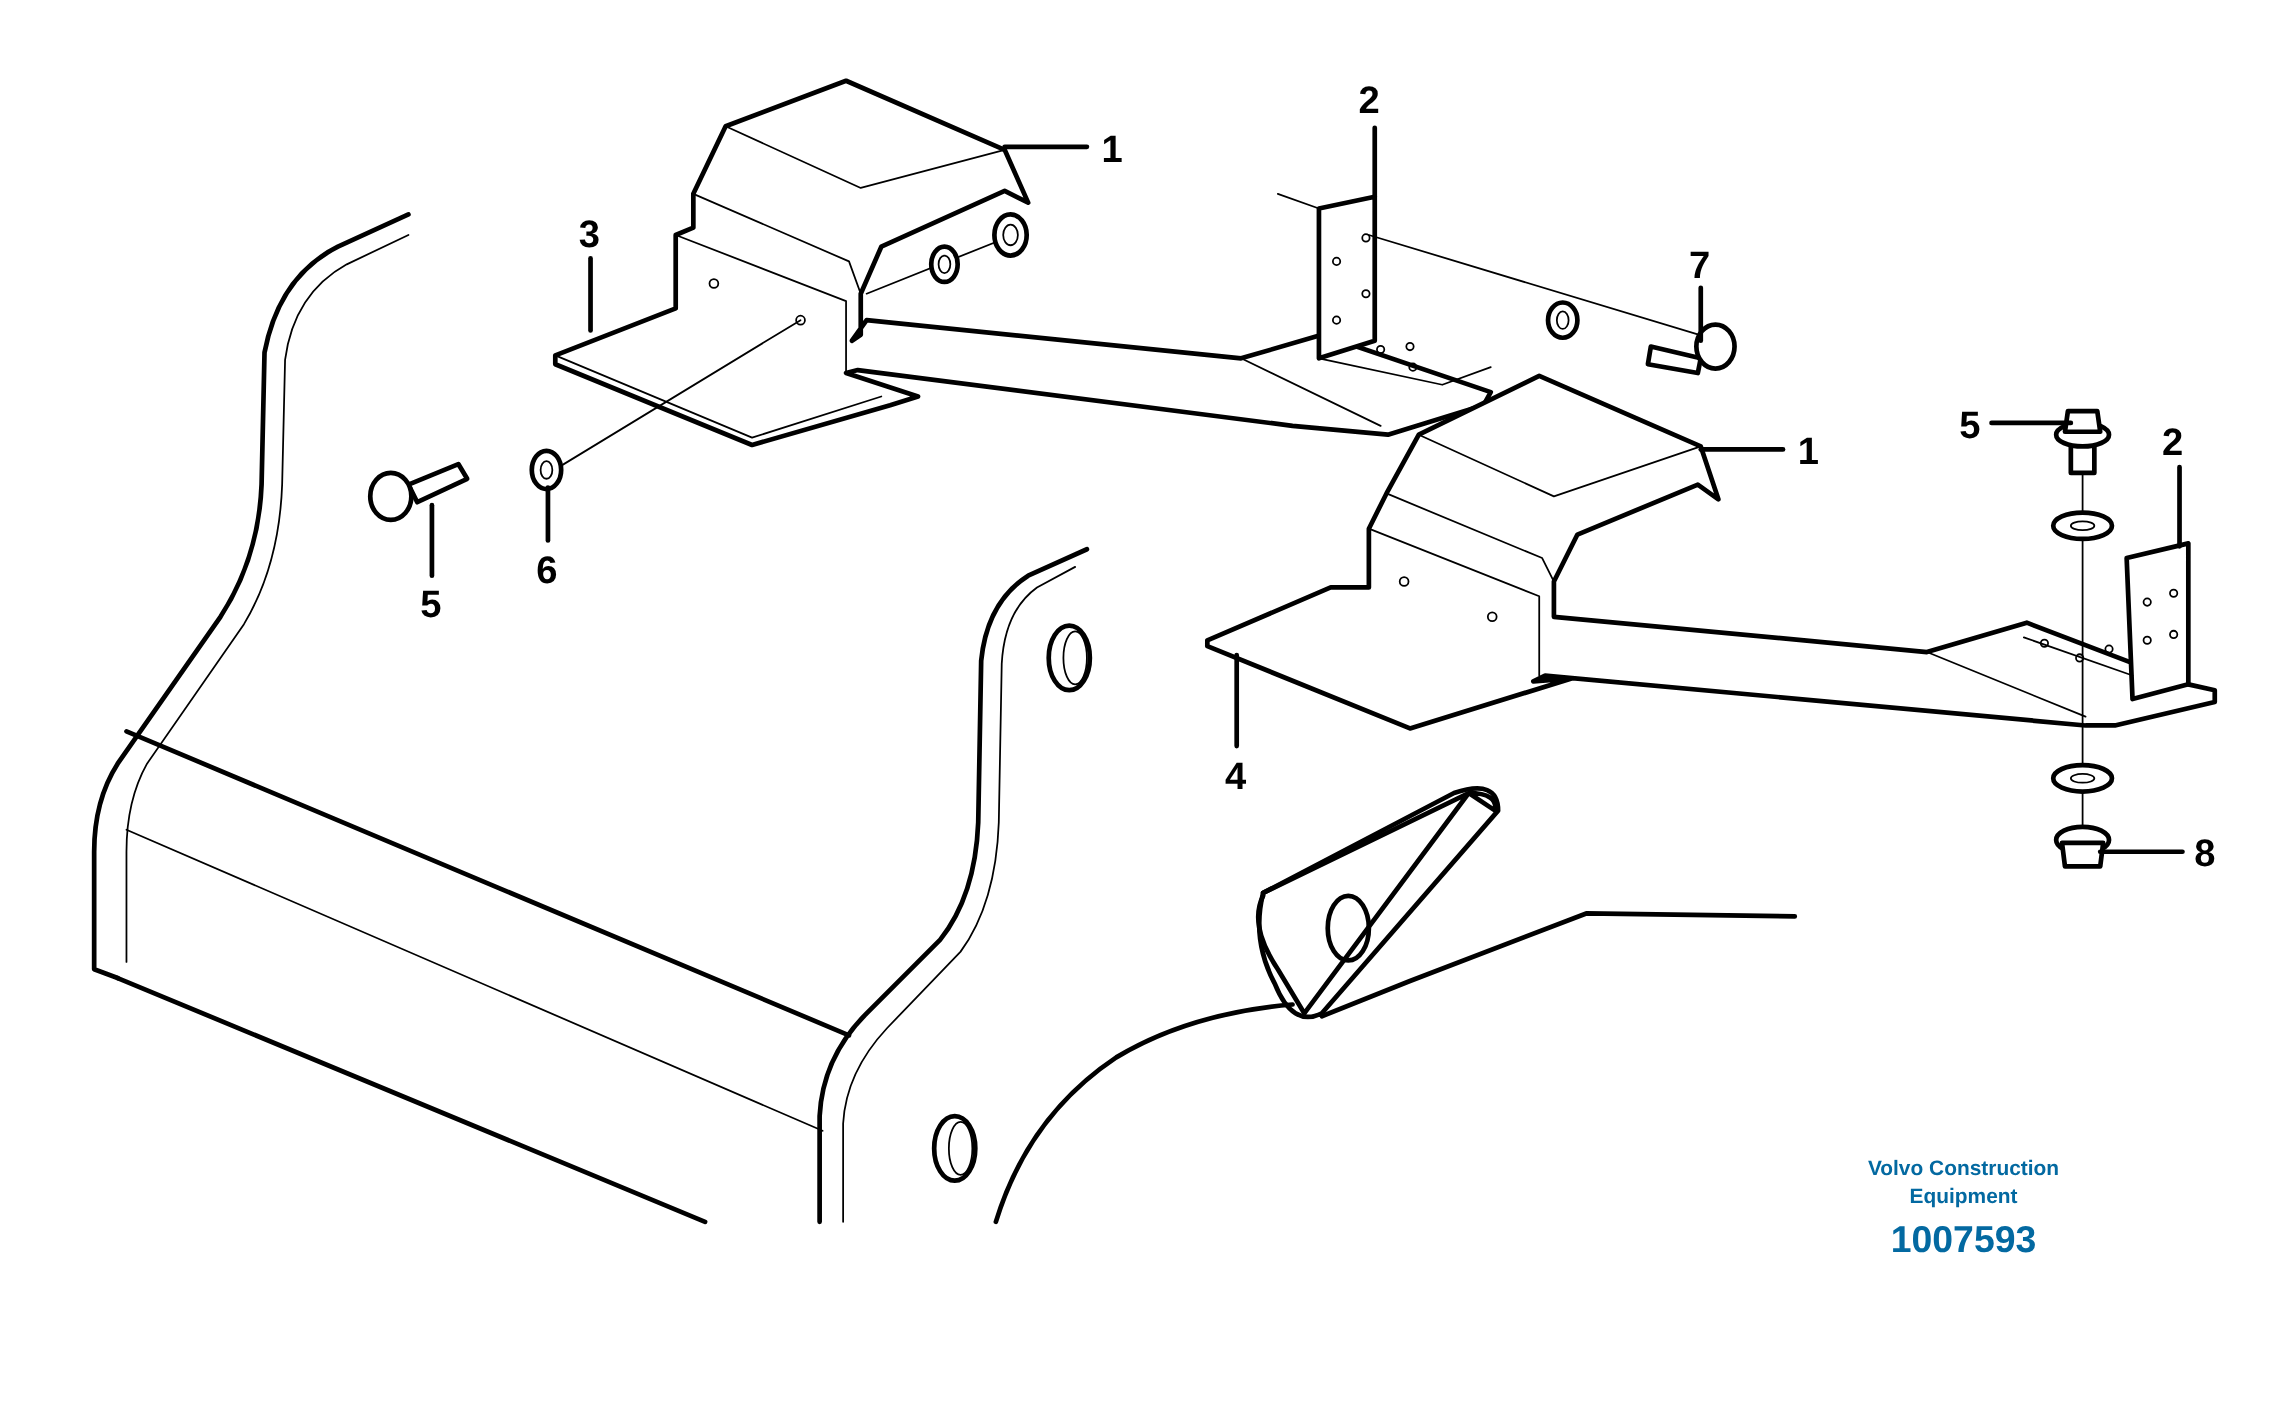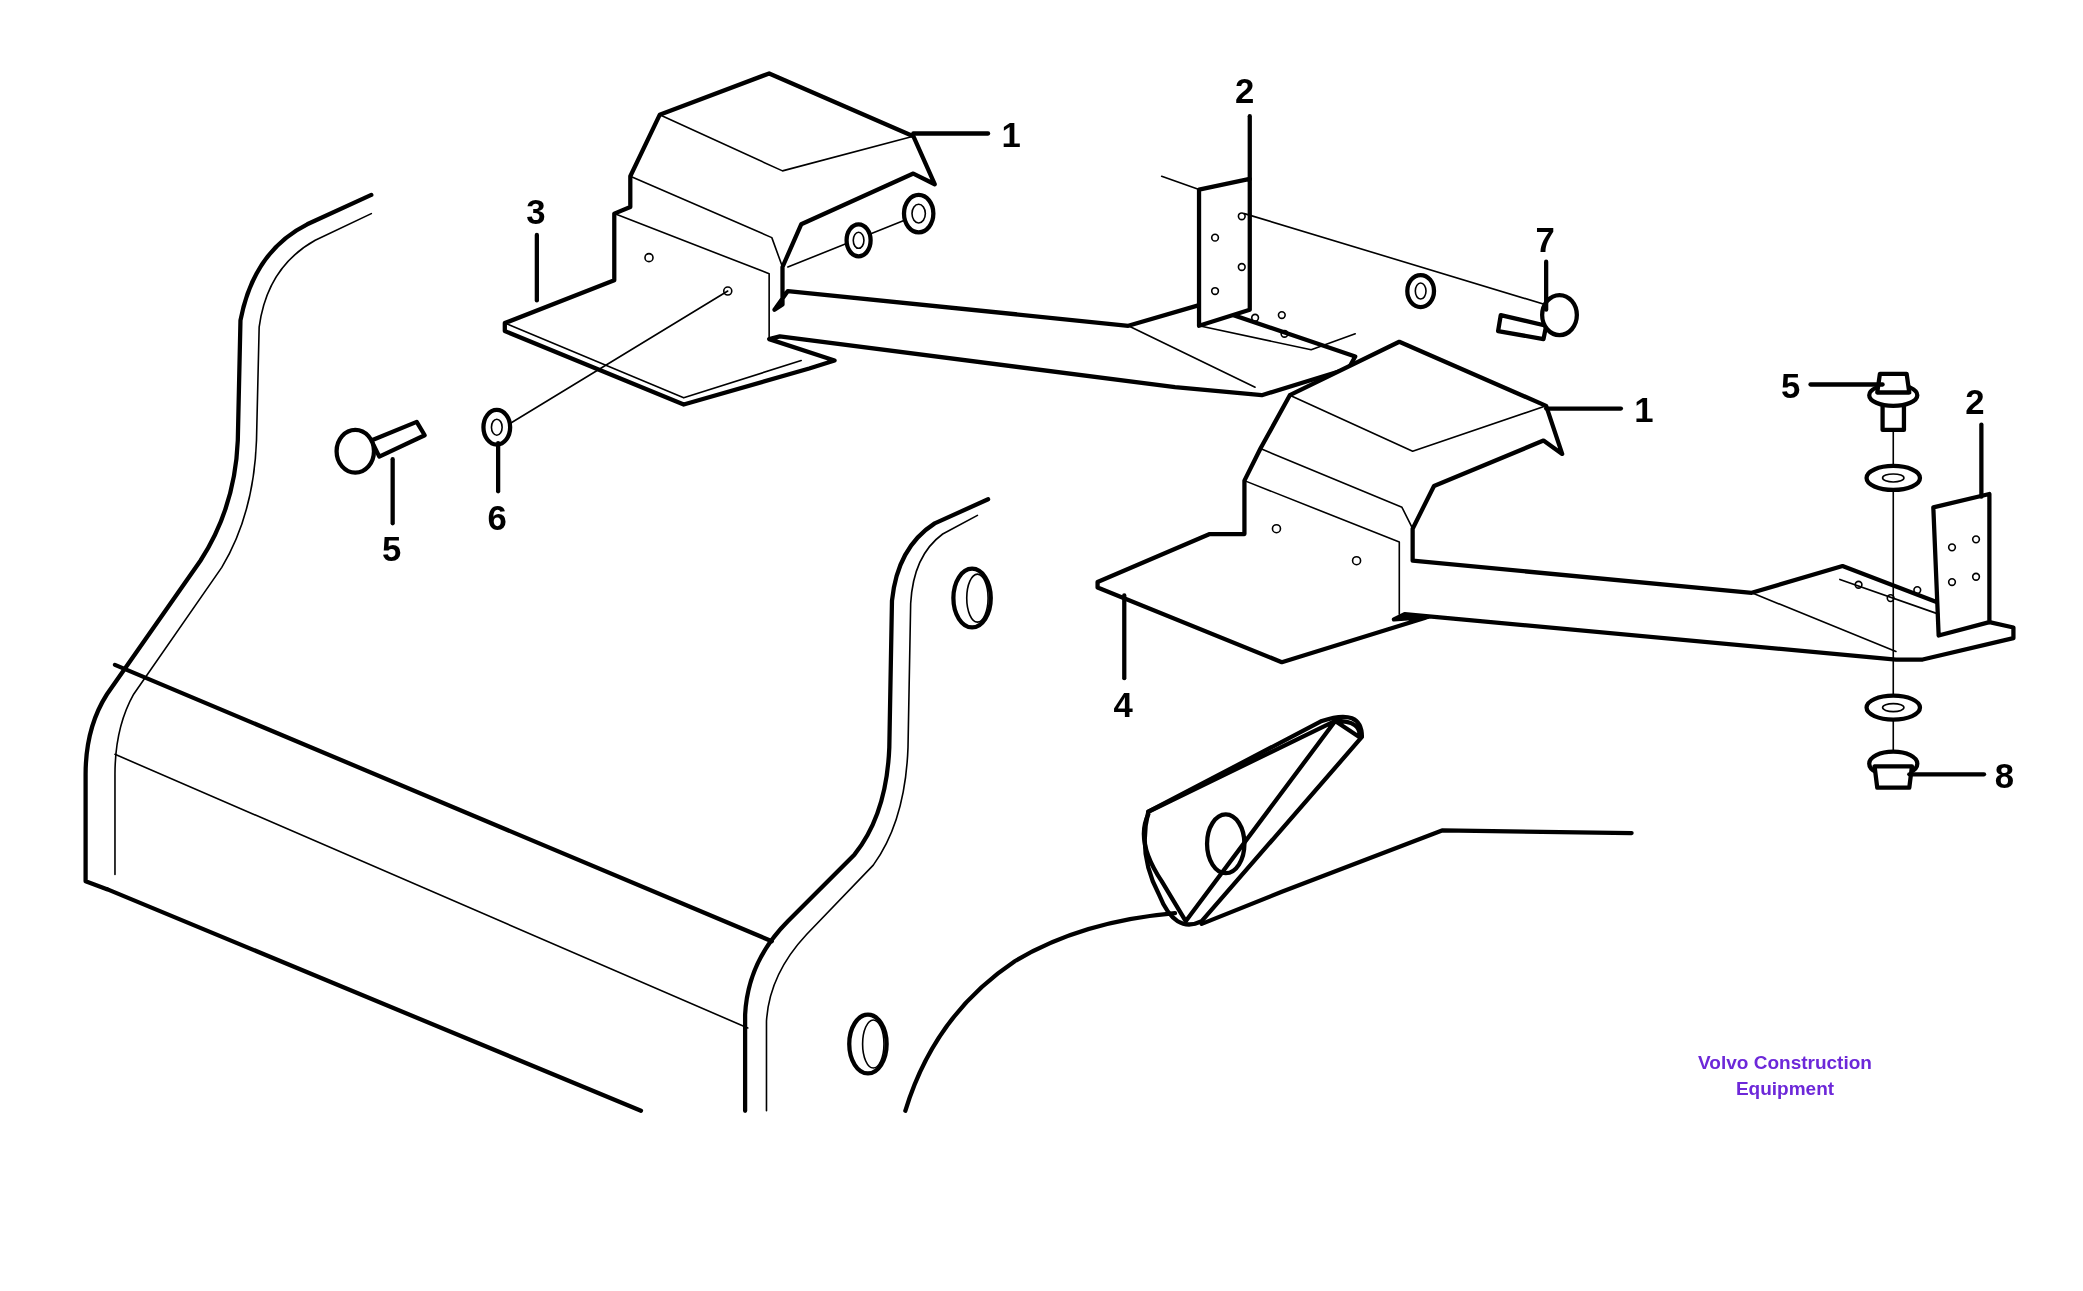--- a/index.html
+++ b/index.html
@@ -3,21 +3,21 @@
 <meta charset="utf-8">
 <style>
   html,body{margin:0;padding:0;background:#ffffff;}
   body{width:2083px;height:1291px;overflow:hidden;position:relative;font-family:"Liberation Sans",sans-serif;}
   svg{position:absolute;left:0;top:0;}
   .k{stroke:#000;fill:none;stroke-linejoin:round;stroke-linecap:round;}
   .t{stroke-width:3.2;}
   .m{stroke-width:1.2;}
   .f{fill:#fff;}
   .callout{font-family:"Liberation Sans",sans-serif;font-weight:bold;font-size:26px;fill:#000;}
-  .credit{position:absolute;left:1640px;top:1050px;width:290px;text-align:center;color:#6d28d9;}
+  .credit{position:absolute;left:1640px;top:1050px;width:290px;text-align:center;color:#0369a1;}
   .credit .l1{font-size:19px;font-weight:bold;line-height:26px;}
   .credit .num{font-size:34px;font-weight:bold;margin-top:6px;}
 </style>
 </head>
 <body>
 
 <svg width="2083" height="1291" viewBox="0 0 1560 967">
 
   <g>
     <path class="k t" d="M278,146 L230,168 Q190,188 180,240 L178,330 Q176,380 150,420 L80,520 Q64,545 64,580 L64,660 L80,666"></path>
@@ -131,13 +131,14 @@
     <text class="callout" x="1334" y="298">5</text>
     <text class="callout" x="1472" y="310">2</text>
     <text class="callout" x="834" y="537">4</text>
     <text class="callout" x="1494" y="590">8</text>
   </g>
 </svg>
 
 <div class="credit">
   <div class="l1">Volvo Construction</div>
   <div class="l1">Equipment</div>
+  <div class="num">1007593</div>
 </div>
 
 </body></html>

